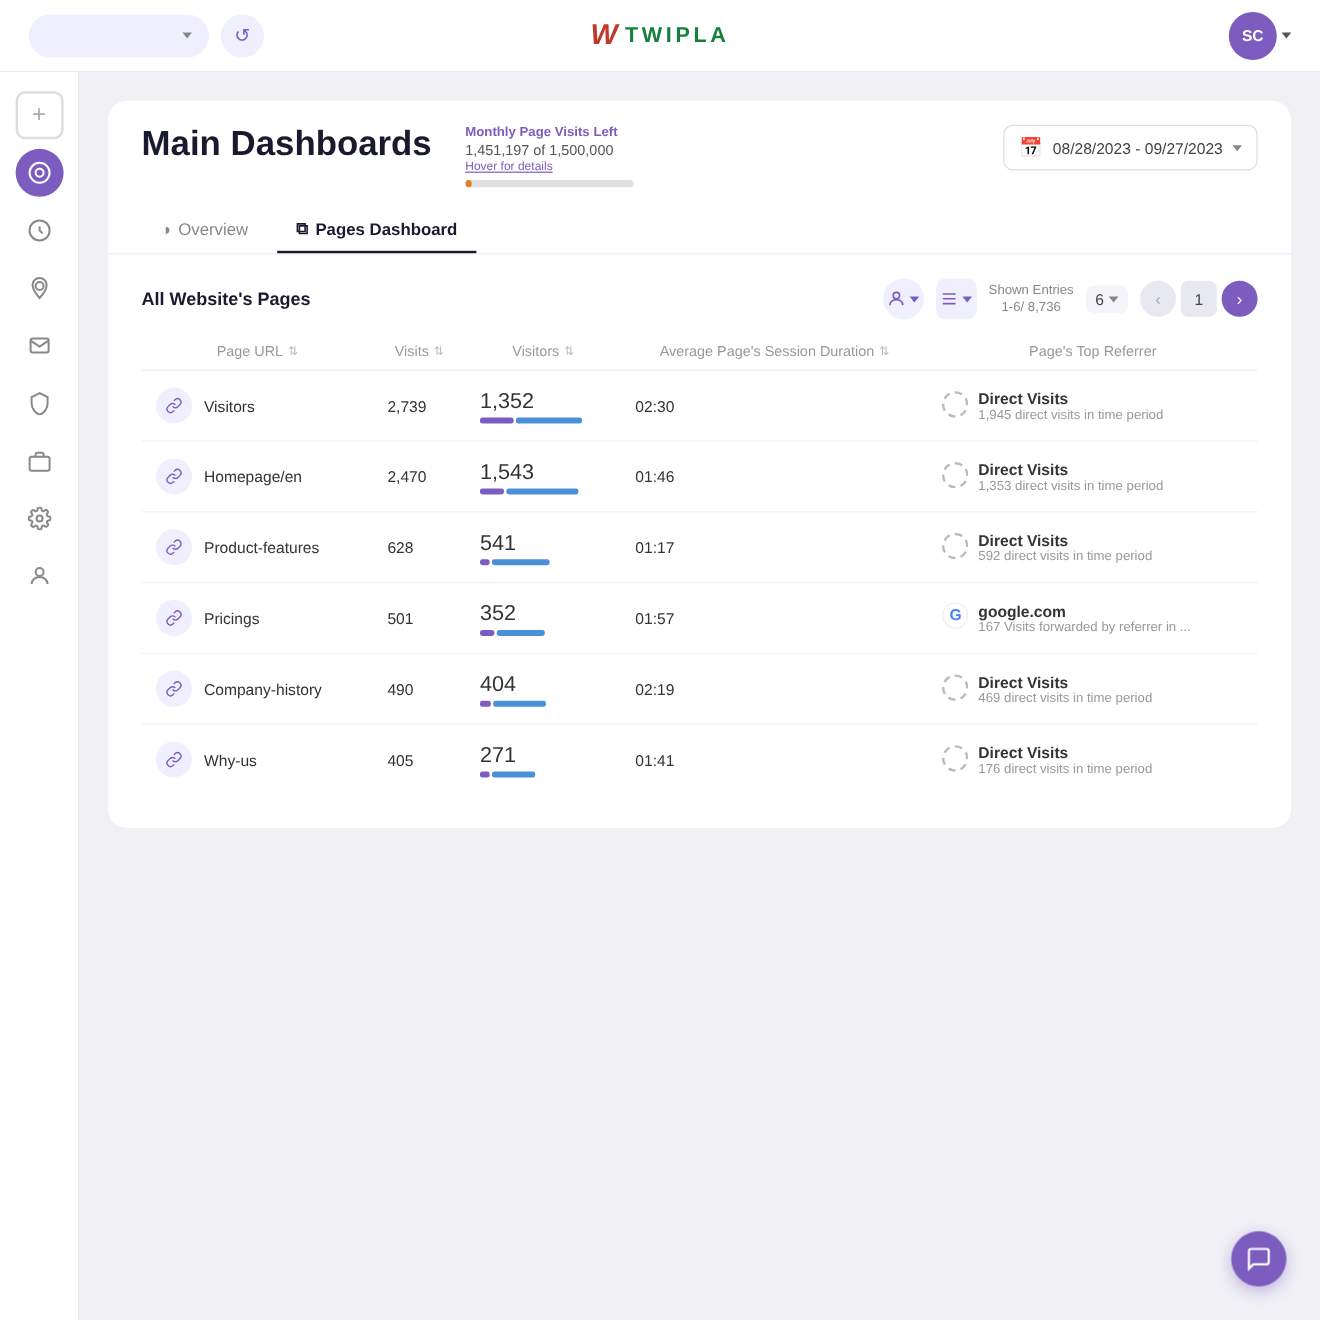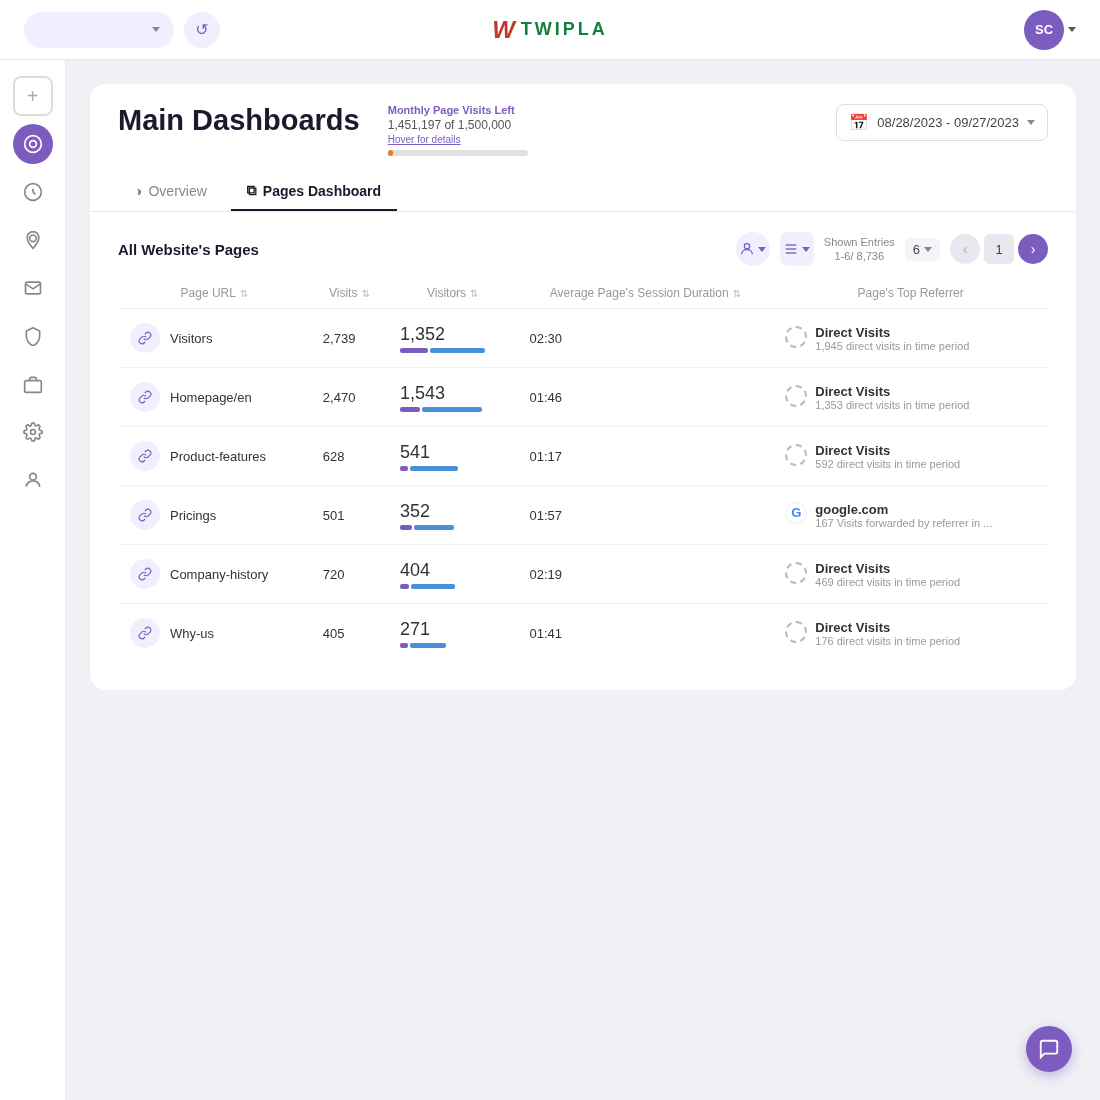--- a/index.html
+++ b/index.html
@@ -733,21 +733,21 @@
     <div class="page-name-cell">
       <div class="page-row-icon">
         <svg width="14" height="14" viewBox="0 0 24 24" fill="none" stroke="#7c5cbf" stroke-width="2">
                       <path d="M10 13a5 5 0 0 0 7.54.54l3-3a5 5 0 0 0-7.07-7.07l-1.72 1.71"></path>
                       <path d="M14 11a5 5 0 0 0-7.54-.54l-3 3a5 5 0 0 0 7.07 7.07l1.71-1.71"></path>
                     </svg>
       </div>
       <span>Company-history</span>
     </div>
               </td>
-              <td>720</td>
+              <td>490</td>
               <td>
     <div class="visitors-cell">
       <span class="visitors-num">404</span>
       <div class="visitors-bar">
         <div class="bar-purple" style="width:9px;"></div>
         <div class="bar-blue" style="width:44px;"></div>
       </div>
     </div>
               </td>
               <td>02:19</td>

